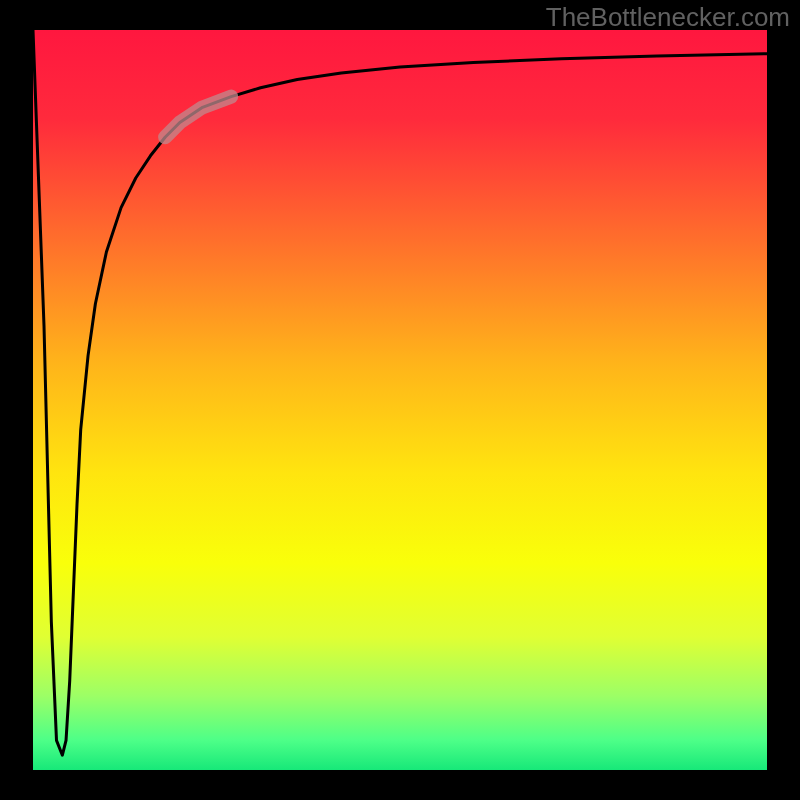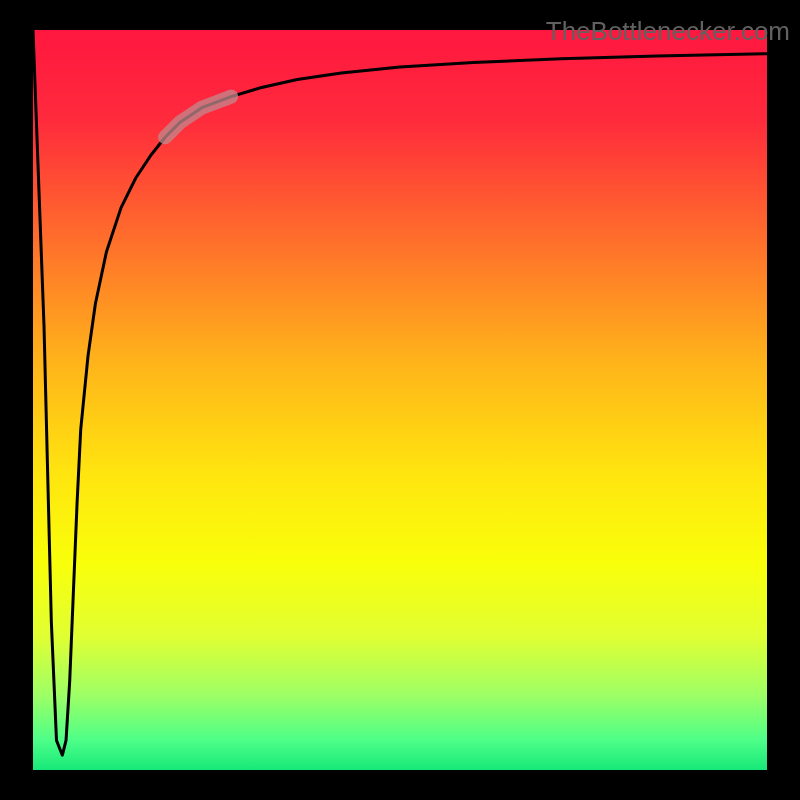--- a/index.html
+++ b/index.html
@@ -11,21 +11,21 @@
     overflow: hidden;
   }
   .frame {
     position: relative;
     width: 800px;
     height: 800px;
     background: #000;
   }
   .watermark {
     position: absolute;
-    top: 16px;
+    top: 2px;
     right: 10px;
     font-family: Arial, Helvetica, sans-serif;
     font-size: 26px;
     color: #616161;
     letter-spacing: 0px;
     font-weight: 500;
   }
   svg {
     position: absolute;
     top: 0;

